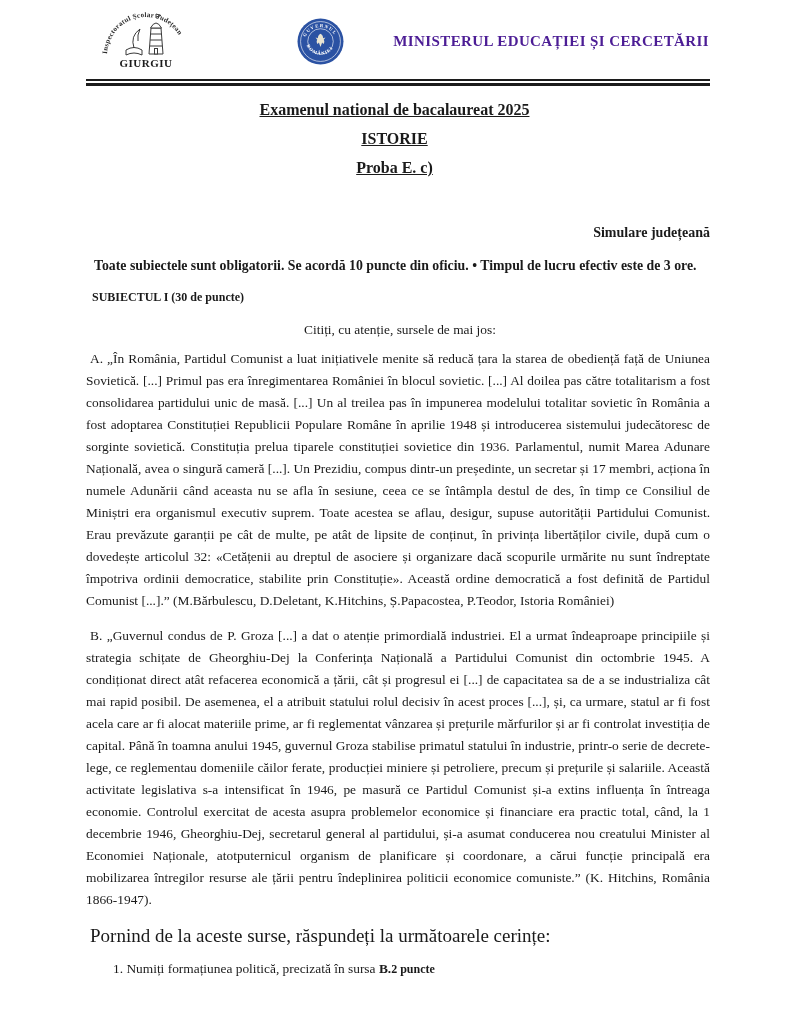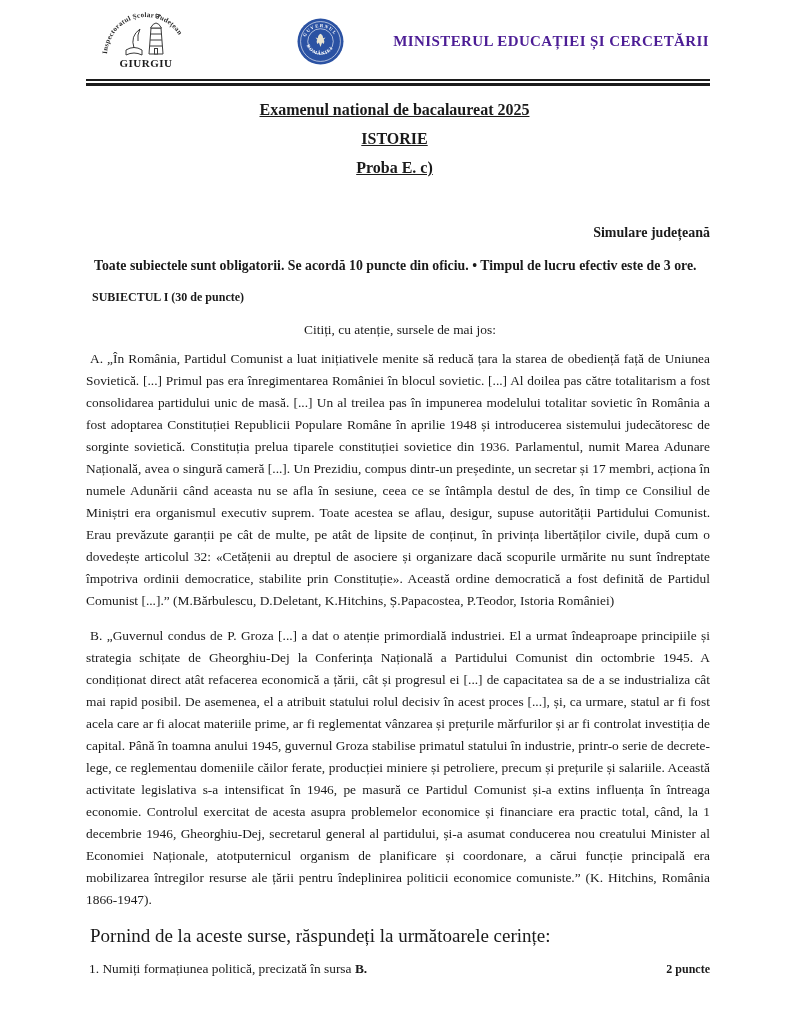--- a/index.html
+++ b/index.html
@@ -89,25 +89,25 @@
   .bold { font-weight:bold; }
   .prompt {
     margin:14px 0 0 0;
     font-size:19px;
     line-height:22px;
     text-indent:4px;
   }
   .question-row {
     margin-top:11px;
     display:flex;
-    justify-content:space-between;
     align-items:baseline;
     font-size:13.4px;
     line-height:22px;
     padding-left:3px;
+    margin-left:24px;
   }
   .points { font-weight:bold; font-size:12px; white-space:nowrap; }
 </style>
 </head>
 <body>
 
 <div class="page">
 
   <div class="header">
 

